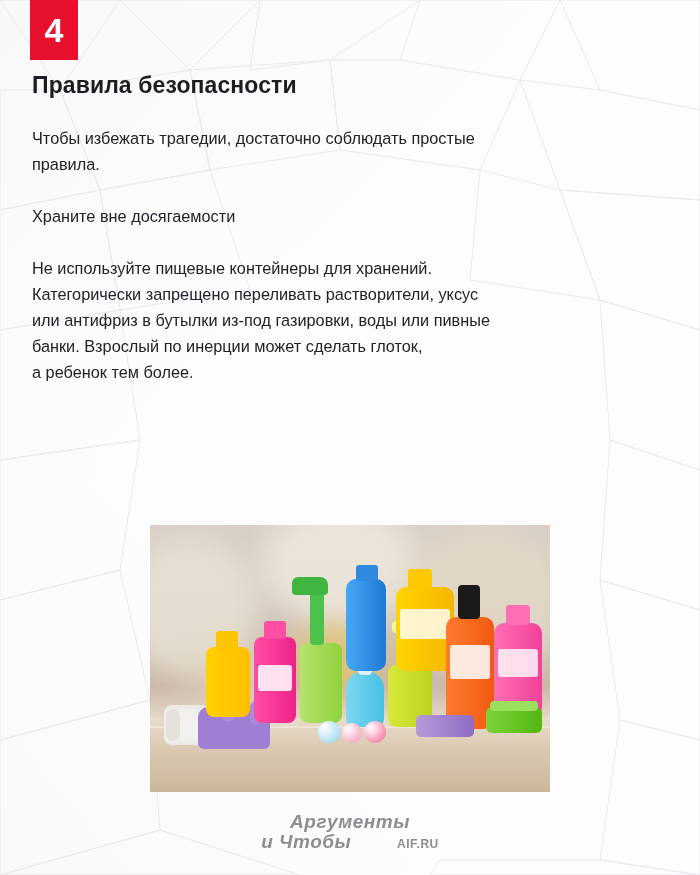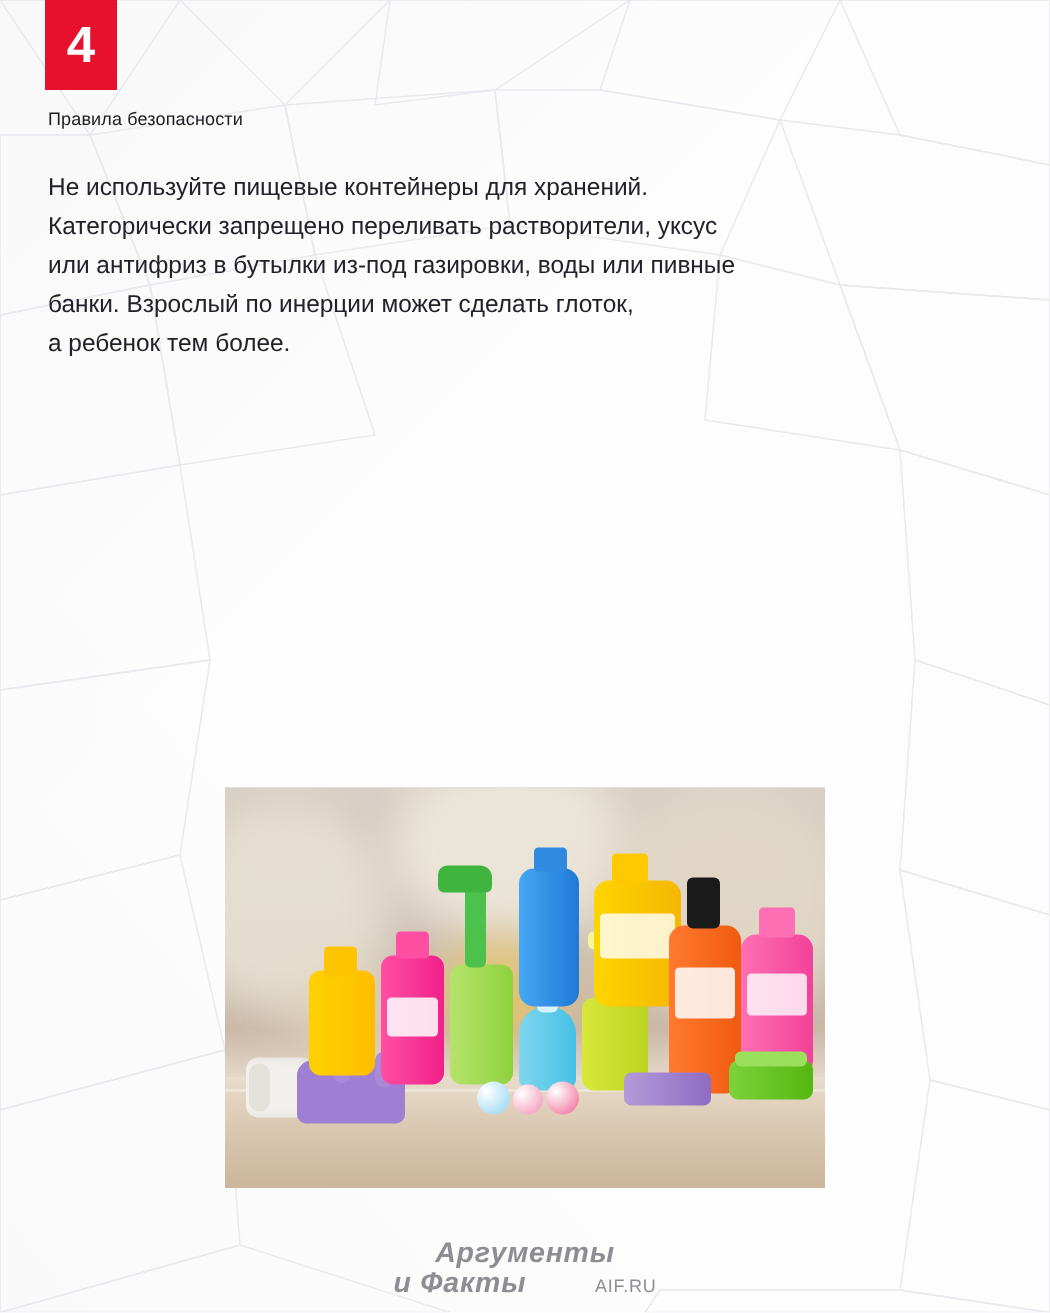--- a/index.html
+++ b/index.html
@@ -48,22 +48,22 @@
   }
 
   .content {
     position: absolute;
     left: 32px;
     top: 72px;
     width: 636px;
   }
 
   .title {
-    font-size: 12px;
-    font-weight: normal;
+    font-size: 23px;
+    font-weight: bold;
     color: #1c1c22;
     margin: 0 0 26px 0;
     letter-spacing: 0.1px;
   }
 
   .para {
     font-size: 16.3px;
     line-height: 26px;
     color: #22222a;
     margin: 0 0 26px 0;
@@ -122,32 +122,31 @@
     top: 812px;
     text-align: center;
     color: #8d8d93;
   }
   .logo-line1 {
     font-size: 19px;
     font-weight: bold;
     font-style: italic;
     letter-spacing: 0.5px;
     line-height: 20px;
-    margin-top: 14px;
   }
   .logo-line2 {
     font-size: 19px;
     font-weight: bold;
     font-style: italic;
     letter-spacing: 0.5px;
     line-height: 20px;
   }
   .logo-suffix {
     font-size: 12px;
-    font-weight: normal;
+    font-weight: bold;
     font-style: normal;
     letter-spacing: 0.5px;
     margin-left: 40px;
   }
 </style>
 </head>
 <body>
 
 <div class="page">
 
@@ -179,20 +178,23 @@
         <path d="M160 830 L300 875 L0 875 Z"></path>
         <path d="M440 860 L600 860 L700 875 L430 875 Z"></path>
       </g>
     </svg>
   </div>
 
   <div class="number-badge">4</div>
 
   <div class="content">
     <h1 class="title">Правила безопасности</h1>
+    <p class="para">Чтобы избежать трагедии, достаточно соблюдать простые
+правила.</p>
+    <p class="para">Храните вне досягаемости</p>
     <p class="para">Не используйте пищевые контейнеры для хранений.
 Категорически запрещено переливать растворители, уксус
 или антифриз в бутылки из-под газировки, воды или пивные
 банки. Взрослый по инерции может сделать глоток,
 а ребенок тем более.</p>
   </div>
 
   <div class="photo-wrap">
     <div class="photo">
 
@@ -254,18 +256,18 @@
       <div class="item" style="left:192px; top:198px; width:20px; height:20px; background:radial-gradient(circle at 30% 30%,#fff,#f48fb1); border-radius:50%;"></div>
       <div class="item" style="left:214px; top:196px; width:22px; height:22px; background:radial-gradient(circle at 30% 30%,#fff,#f06292); border-radius:50%;"></div>
 
       <div class="item" style="left:266px; top:190px; width:58px; height:22px; background:linear-gradient(90deg,#b49ad8,#8e6cc4); border-radius:5px;"></div>
     </div>
   </div>
 
   <div class="logo">
     <div class="logo-line1">Аргументы</div>
     <div class="logo-line2">
-      <span>и Факты</span>
+      <span>и Чтобы</span>
       <span class="logo-suffix">AIF.RU</span>
     </div>
   </div>
 
 </div>
 
 </body></html>

